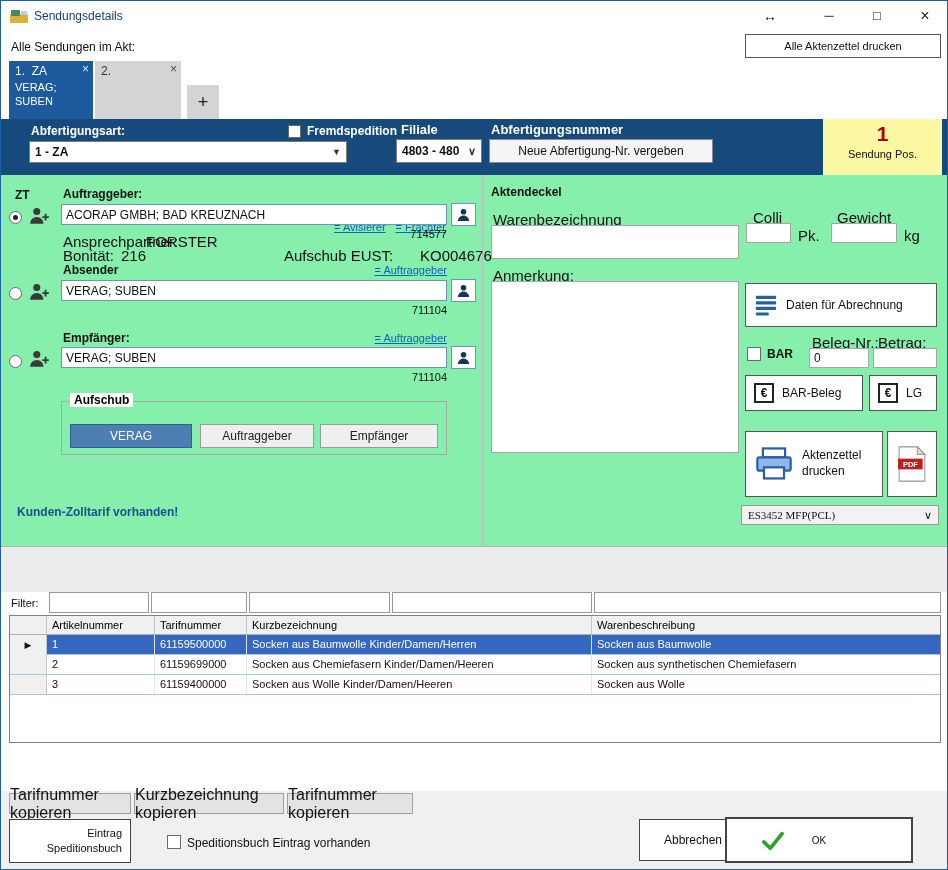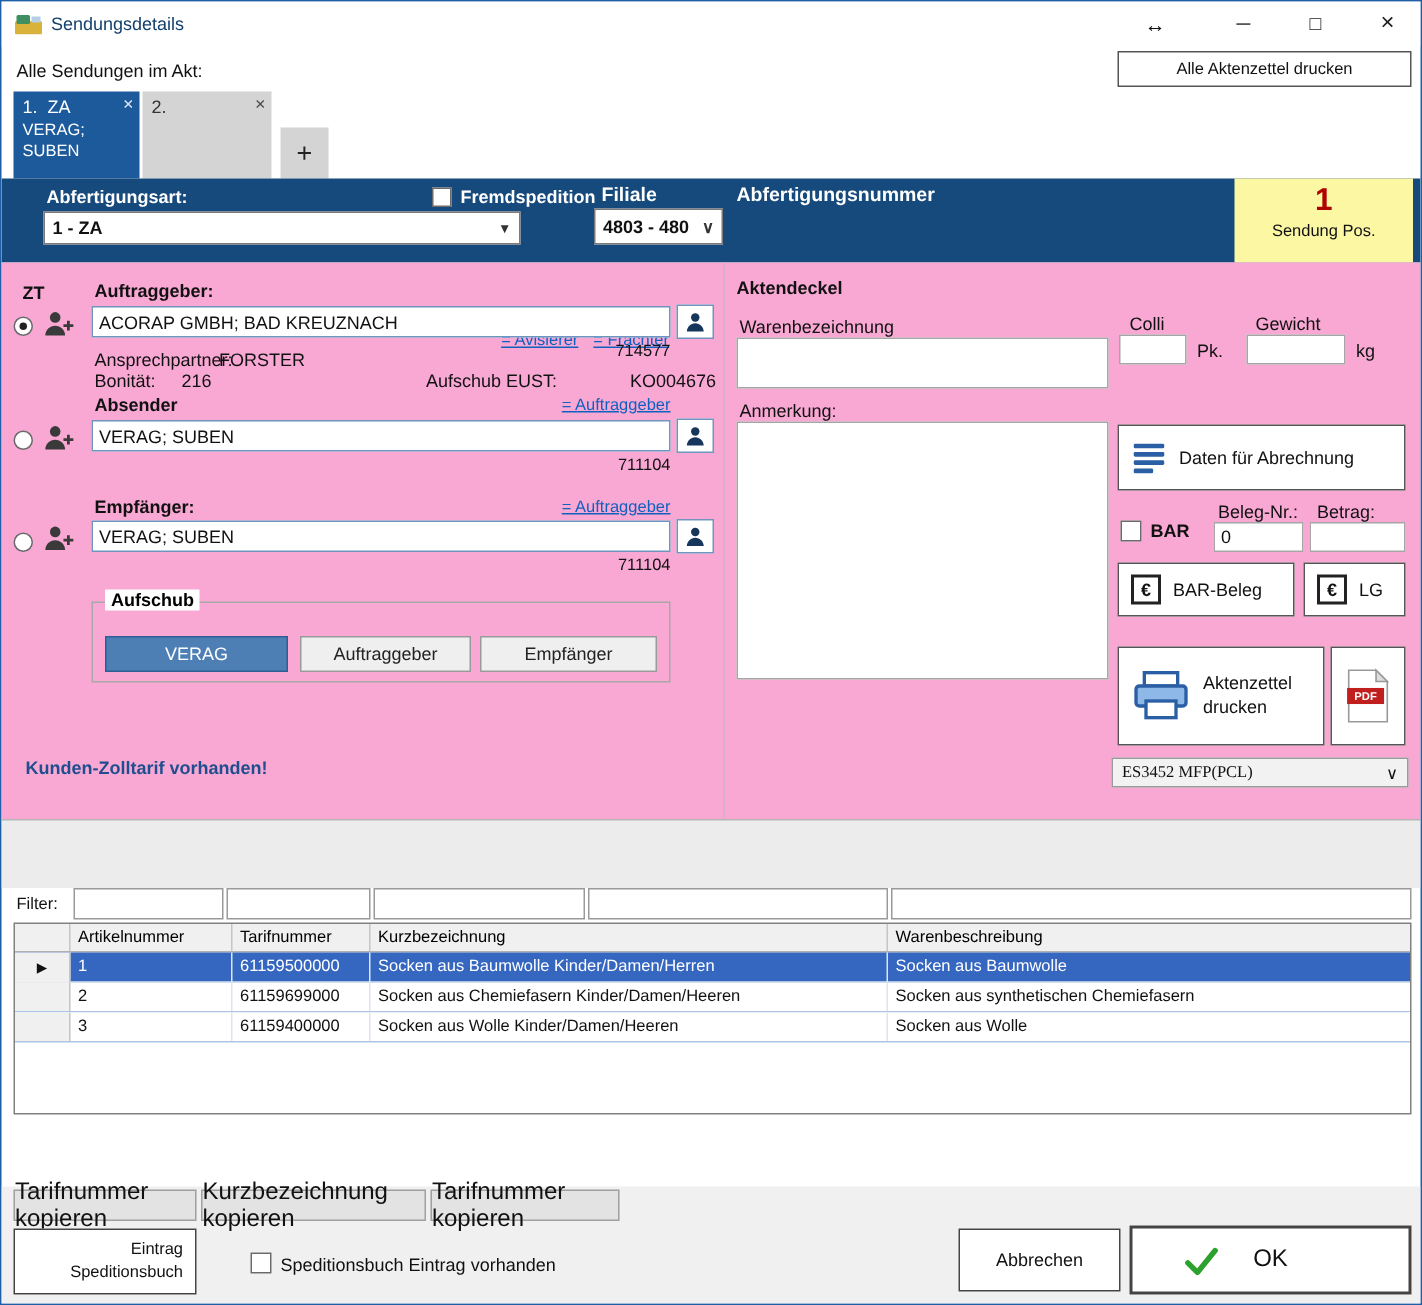--- a/index.html
+++ b/index.html
@@ -40,23 +40,23 @@
   .combo .arrow { margin-left:auto; font-size:9px; color:#333; padding-left:4px; }
   .combo .chev { margin-left:auto; font-size:11px; color:#333; padding-left:2px; }
   .bb-btn { position:absolute; background:#f4f4f4; border:1px solid #8a8a8a; font-size:12px; color:#111;
             display:flex; align-items:center; justify-content:center; }
   .yellowbox { position:absolute; left:822px; top:118px; width:119px; height:56px; background:#fbf7a3;
                text-align:center; }
   .pos-num { font-size:21px; font-weight:bold; color:#b00000; margin-top:3px; }
   .pos-lbl { font-size:11px; color:#111; margin-top:2px; }
 
   
-  .main { position:absolute; left:0; top:174px; width:100%; height:371px; background:#f9a8d4; }
+  .main { position:absolute; left:0; top:174px; width:100%; height:371px; background:#86efac; }
   .vdiv { position:absolute; left:481px; top:0; width:1px; height:371px; background:#bdbdbd; }
-  .lbl { position:absolute; font-size:12px; color:#111; white-space:nowrap; }
+  .lbl { position:absolute; font-size:15px; color:#111; white-space:nowrap; }
   .lbl-b { position:absolute; font-size:12px; font-weight:bold; color:#111; white-space:nowrap; }
   .link { color:#1060c0; text-decoration:underline; font-size:11px; white-space:nowrap; }
   .links-row { position:absolute; display:flex; gap:10px; justify-content:flex-end; }
   .txt { position:absolute; border:1px solid #6f94bd; font-size:12px; padding:1px 4px; color:#111;
          background:#fff; font-family:inherit; }
   .txt-gray { border:1px solid #a6a6a6; }
   .icon-btn { position:absolute; background:#fff; border:1px solid #6f94bd; display:flex;
               align-items:center; justify-content:center; }
   .num-right { position:absolute; font-size:11px; color:#111; text-align:right; }
   .radio { position:absolute; width:13px; height:13px; border:1px solid #6a6a6a; border-radius:50%; background:#fff; }
@@ -105,21 +105,21 @@
 
   .copy-btn { position:absolute; top:792px; height:21px; background:#e3e3e3; border:1px solid #a0a0a0;
               font-size:16px; color:#111; display:flex; align-items:center; justify-content:center; }
 
   
   .bottom-btn { position:absolute; background:#fff; border:1px solid #444; color:#111; }
   .eintrag { left:8px; top:818px; width:122px; height:44px; font-size:11px; text-align:right;
              padding:6px 8px 0 0; line-height:1.4; }
   .abbrechen { left:638px; top:818px; width:108px; height:42px; font-size:12px;
                display:flex; align-items:center; justify-content:center; }
-  .okbtn { left:752px; top:816px; width:188px; height:46px; border-width:2px; font-size:16px; }
+  .okbtn { left:724px; top:816px; width:188px; height:46px; border-width:2px; font-size:10px; }
   .ok-label { position:absolute; left:0; right:0; top:0; bottom:0; display:flex; align-items:center;
               justify-content:center; }
   .ok-check { position:absolute; left:34px; top:12px; }
 </style>
 </head>
 <body>
 
 <div class="window">
 
   <div class="titlebar">
@@ -158,20 +158,21 @@
     <span class="bb-lbl-lg" style="left:400px; top:3px;">Filiale</span>
     <span class="bb-lbl-lg" style="left:490px; top:3px;">Abfertigungsnummer</span>
     <div class="combo" style="left:28px; top:22px; width:318px; height:22px;">
       <span>1 - ZA</span>
       <span class="arrow">▼</span>
     </div>
     <div class="combo" style="left:395px; top:20px; width:86px; height:24px;">
       <span>4803 - 480</span>
       <span class="chev">∨</span>
     </div>
+    <div class="bb-btn" style="left:488px; top:20px; width:224px; height:24px;">Neue Abfertigung-Nr. vergeben</div>
   </div>
   <div class="yellowbox">
     <div class="pos-num">1</div>
     <div class="pos-lbl">Sendung Pos.</div>
   </div>
 
   <div class="main">
     <div class="vdiv"></div>
 
     <span class="lbl-b" style="left:14px; top:13px;">ZT</span>

